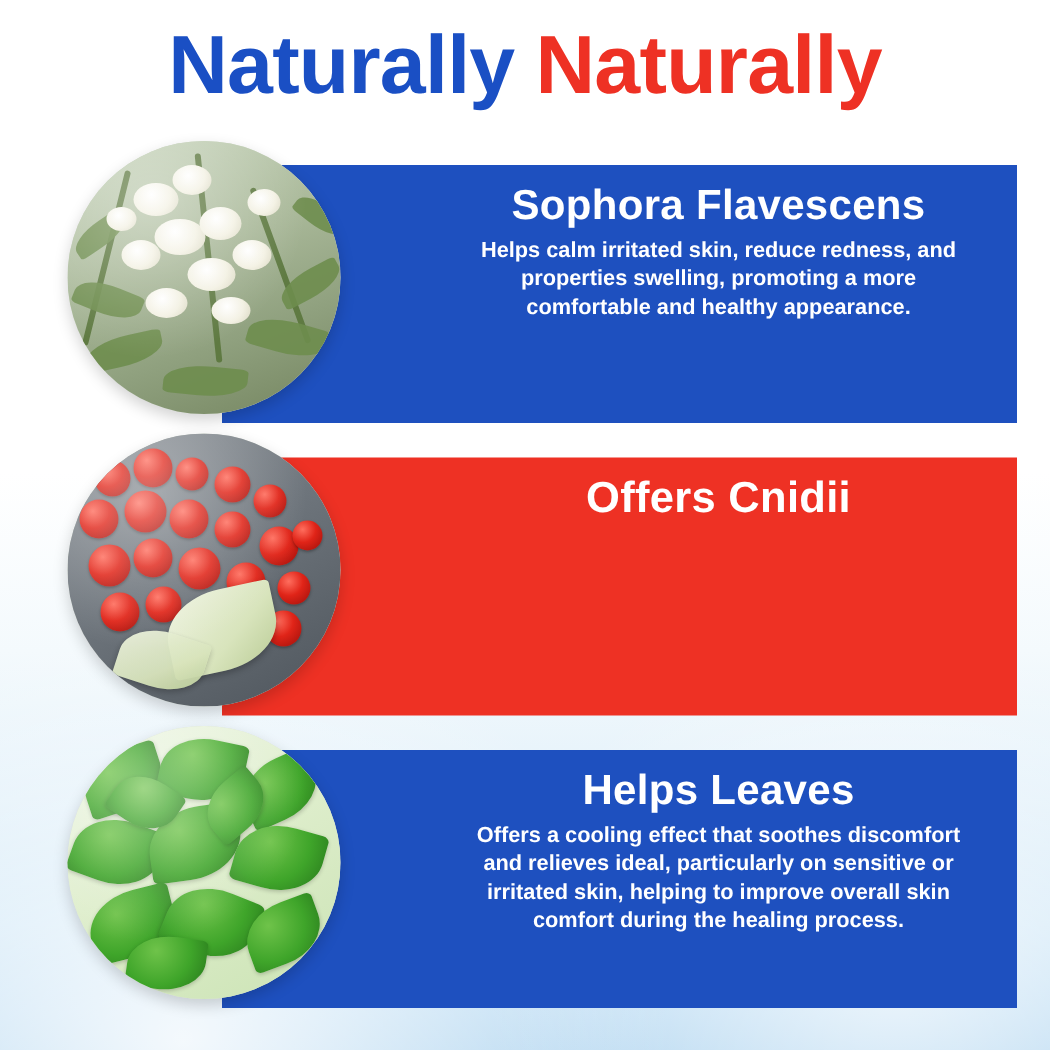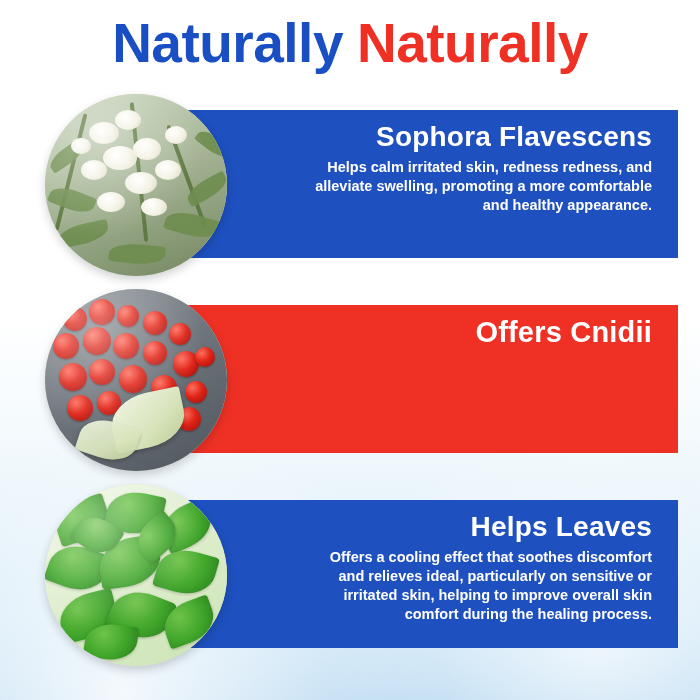--- a/index.html
+++ b/index.html
@@ -71,25 +71,25 @@
   }
   .row1 { top: 90px; }
   .row2 { top: 285px; }
   .row3 { top: 480px; }
 
   .banner {
     position: absolute;
     left: 148px;
     top: 20px;
     width: 530px;
-    height: 148px;
+    height: 172px;
     color: #ffffff;
     box-sizing: border-box;
     padding: 10px 26px 10px 158px;
-    text-align: right;
+    text-align: center;
   }
   .banner.blue { background: #1e50bf; }
   .banner.red  { background: #ee3124; }
 
   .banner h2 {
     margin: 0;
     font-size: 28px;
     line-height: 34px;
     font-weight: bold;
     letter-spacing: 0.2px;
@@ -187,21 +187,21 @@
   <div class="bg-wash"></div>
   <div class="bg-wash2"></div>
 
   <div class="title">
     <span class="word1">Naturally</span><span class="word2">Naturally</span>
   </div>
 
   <div class="row row1">
     <div class="banner blue">
       <h2>Sophora Flavescens</h2>
-      <p>Helps calm irritated skin, redness redness, and alleviate swelling, promoting a more comfortable and healthy appearance.</p>
+      <p>Helps calm irritated skin, reduce redness, and properties swelling, promoting a more comfortable and healthy appearance.</p>
     </div>
     <div class="badge">
       <div class="img-sophora">
         <div class="sp-stem" style="left:24px;top:18px;width:4px;height:120px;transform:rotate(14deg);"></div>
         <div class="sp-stem" style="left:92px;top:8px;width:4px;height:140px;transform:rotate(-6deg);"></div>
         <div class="sp-stem" style="left:140px;top:28px;width:4px;height:110px;transform:rotate(-20deg);"></div>
         <div class="sp-leaf" style="left:4px;top:96px;width:46px;height:20px;transform:rotate(22deg);"></div>
         <div class="sp-leaf" style="left:12px;top:130px;width:52px;height:20px;transform:rotate(-12deg);"></div>
         <div class="sp-leaf" style="left:120px;top:120px;width:54px;height:22px;transform:rotate(16deg);"></div>
         <div class="sp-leaf" style="left:140px;top:86px;width:44px;height:18px;transform:rotate(-28deg);"></div>

